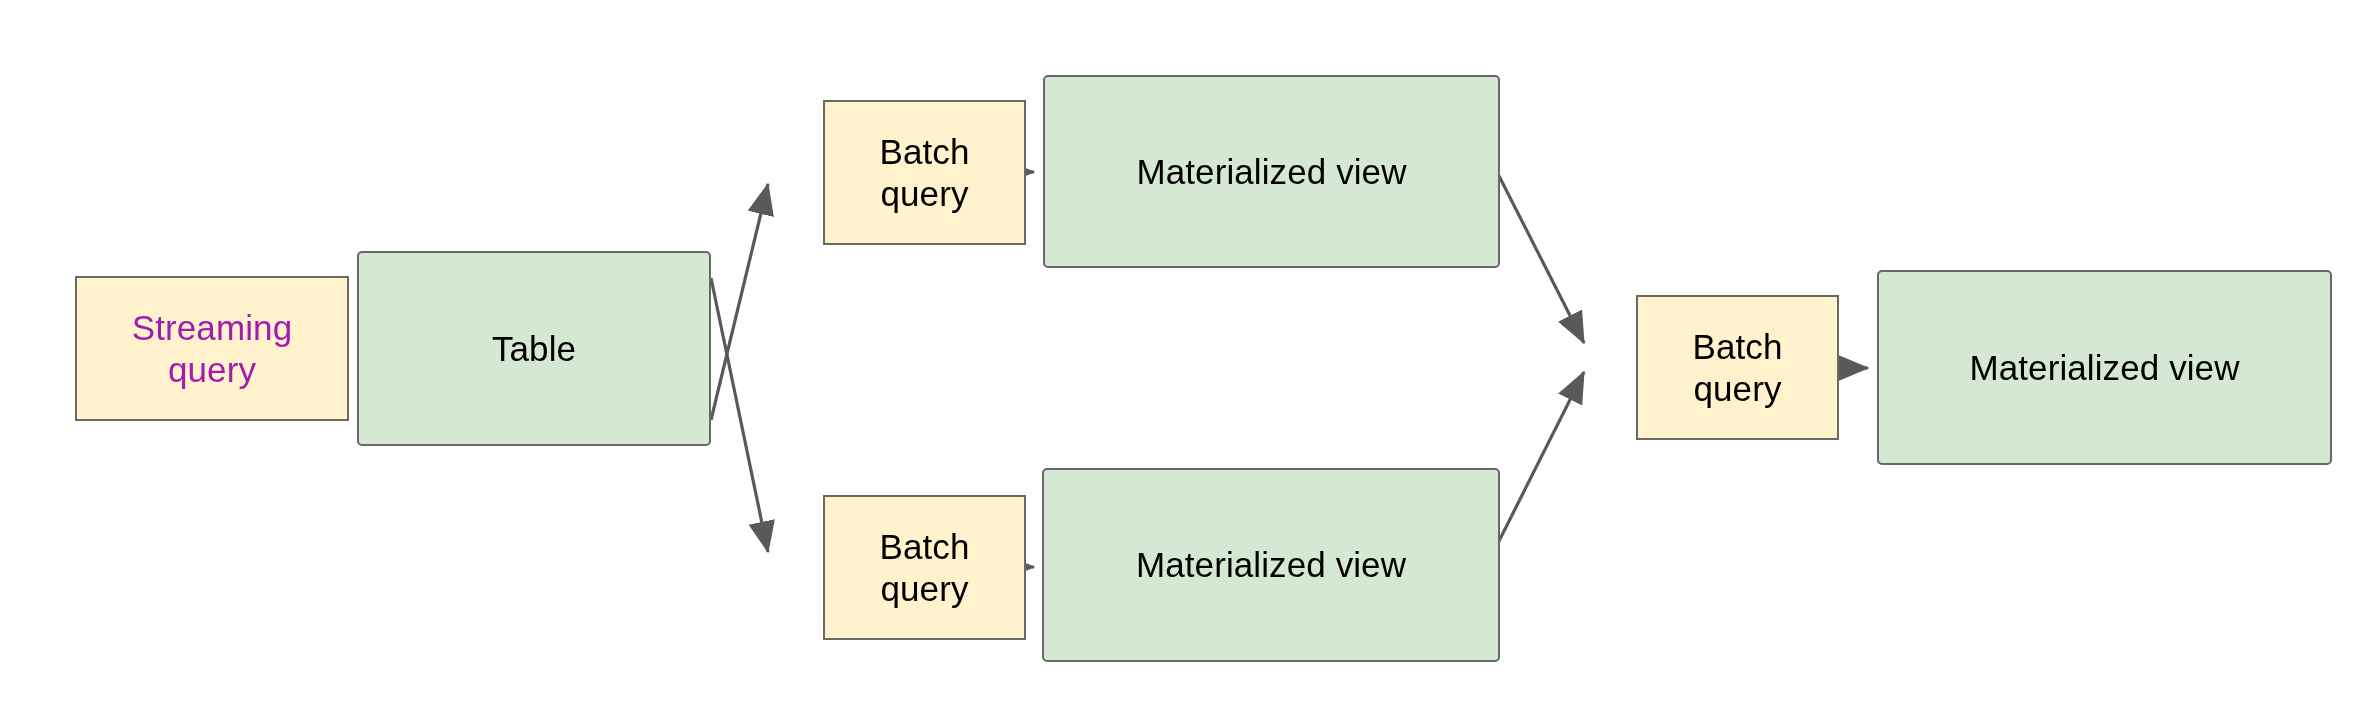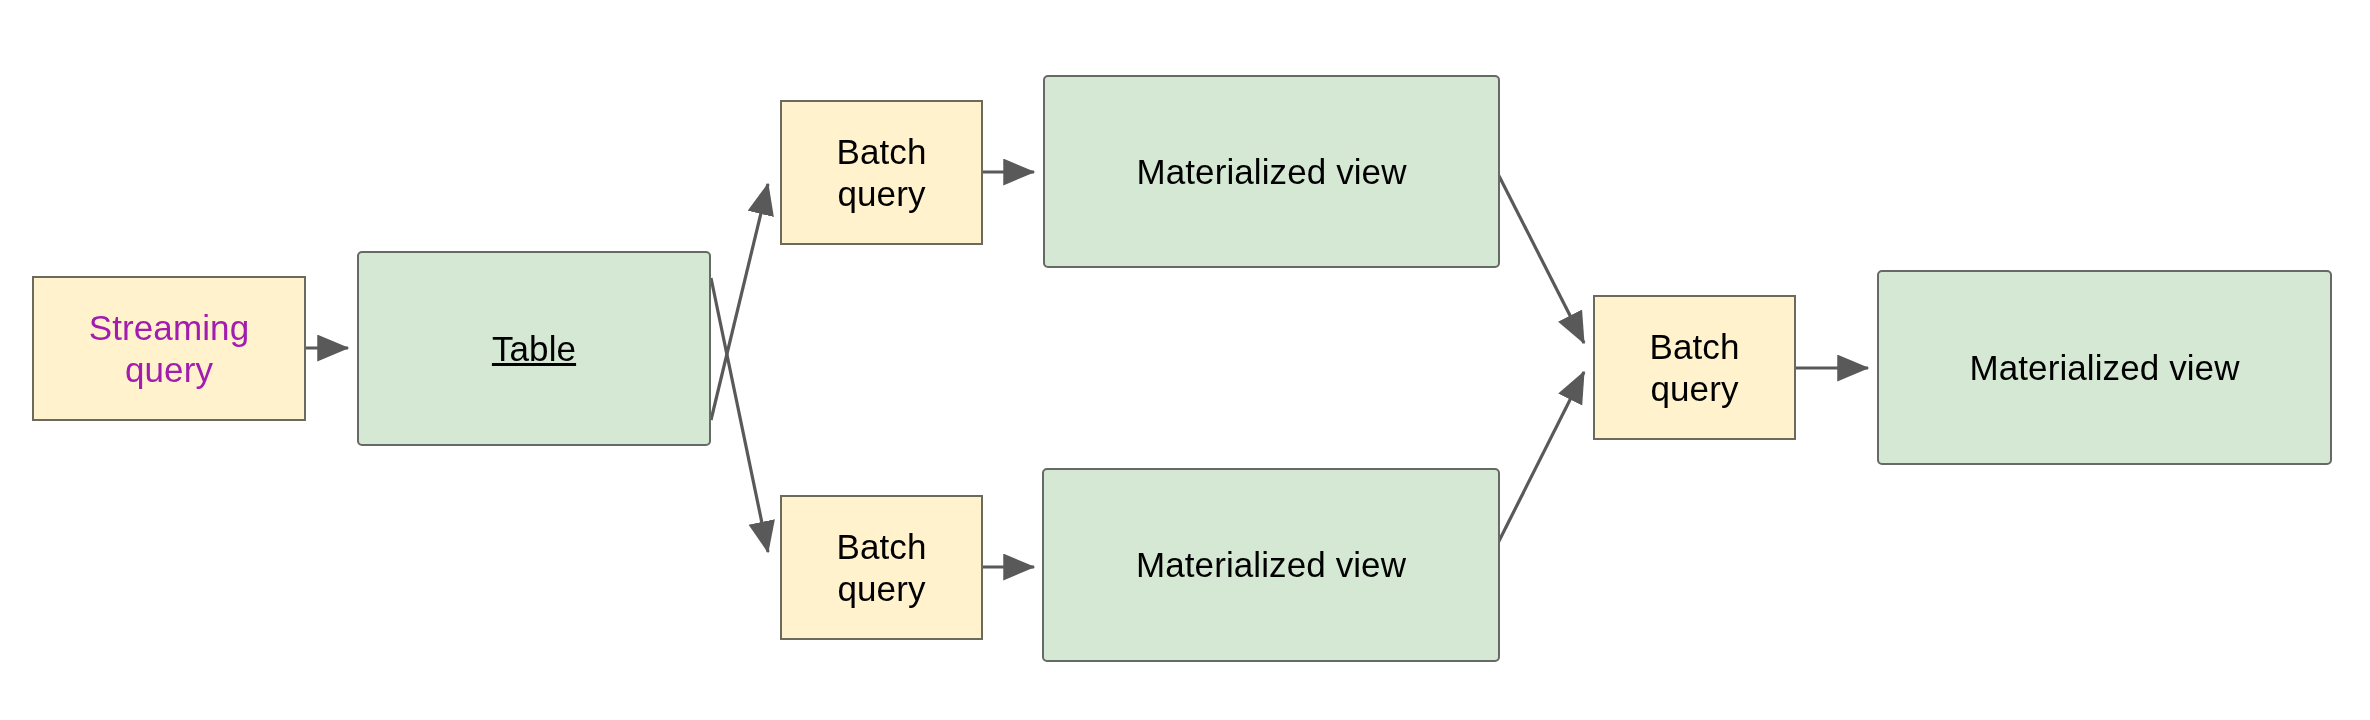--- a/index.html
+++ b/index.html
@@ -38,20 +38,21 @@
     font-size: 35px;
     line-height: 1.18;
     letter-spacing: 0.1px;
     white-space: pre-line;
     z-index: 2;
   }
   .node.process {
     background: #fff2cc;
     border-color: #6a6a5f;
     border-radius: 0;
+    margin-left: 43px;
   }
   .node.store {
     background: #d5e8d4;
     border-color: #656b64;
     border-radius: 5px;
   }
   .node-label {
     display: block;
     padding: 0 6px;
   }
@@ -75,21 +76,21 @@
         <polyline points="983,567 1034,567" marker-end="url(#arrowhead)" stroke="#595959" stroke-width="3.2" stroke-linejoin="round" fill="none"></polyline>
         <polyline points="1497,172 1584,343" marker-end="url(#arrowhead)" stroke="#595959" stroke-width="3.2" stroke-linejoin="round" fill="none"></polyline>
         <polyline points="1497,545 1584,372" marker-end="url(#arrowhead)" stroke="#595959" stroke-width="3.2" stroke-linejoin="round" fill="none"></polyline>
         <polyline points="1796,368 1868,368" marker-end="url(#arrowhead)" stroke="#595959" stroke-width="3.2" stroke-linejoin="round" fill="none"></polyline>
       </g>
   </svg>
 
   <div id="node-layer">
       <div class="node process" style="left: 32px; top: 276px; width: 274px; height: 145px; background: rgb(255, 242, 204); border-color: rgb(106, 106, 95); color: #a21caf;"><span class="node-label">Streaming
 query</span></div>
-      <div class="node store" style="left: 357px; top: 251px; width: 354px; height: 195px; background: rgb(213, 232, 212); border-color: rgb(101, 107, 100); color: rgb(0, 0, 0); text-decoration: underline;"><span class="node-label">Table</span></div>
+      <div class="node store" style="left: 357px; top: 251px; width: 354px; height: 195px; background: rgb(213, 232, 212); border-color: rgb(101, 107, 100); color: rgb(0, 0, 0);"><span class="node-label">Table</span></div>
       <div class="node process" style="left: 780px; top: 100px; width: 203px; height: 145px; background: rgb(255, 242, 204); border-color: rgb(106, 106, 95); color: rgb(0, 0, 0);"><span class="node-label">Batch
 query</span></div>
       <div class="node store" style="left: 1043px; top: 75px; width: 457px; height: 193px; background: rgb(213, 232, 212); border-color: rgb(101, 107, 100); color: rgb(0, 0, 0);"><span class="node-label">Materialized view</span></div>
       <div class="node process" style="left: 780px; top: 495px; width: 203px; height: 145px; background: rgb(255, 242, 204); border-color: rgb(106, 106, 95); color: rgb(0, 0, 0);"><span class="node-label">Batch
 query</span></div>
       <div class="node store" style="left: 1042px; top: 468px; width: 458px; height: 194px; background: rgb(213, 232, 212); border-color: rgb(101, 107, 100); color: rgb(0, 0, 0);"><span class="node-label">Materialized view</span></div>
       <div class="node process" style="left: 1593px; top: 295px; width: 203px; height: 145px; background: rgb(255, 242, 204); border-color: rgb(106, 106, 95); color: rgb(0, 0, 0);"><span class="node-label">Batch
 query</span></div>
       <div class="node store" style="left: 1877px; top: 270px; width: 455px; height: 195px; background: rgb(213, 232, 212); border-color: rgb(101, 107, 100); color: rgb(0, 0, 0);"><span class="node-label">Materialized view</span></div>
     </div>

